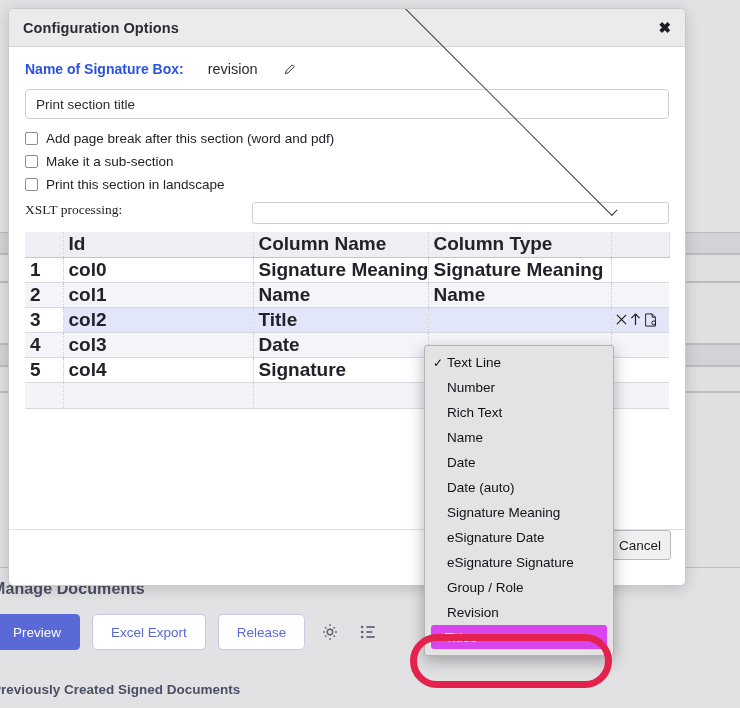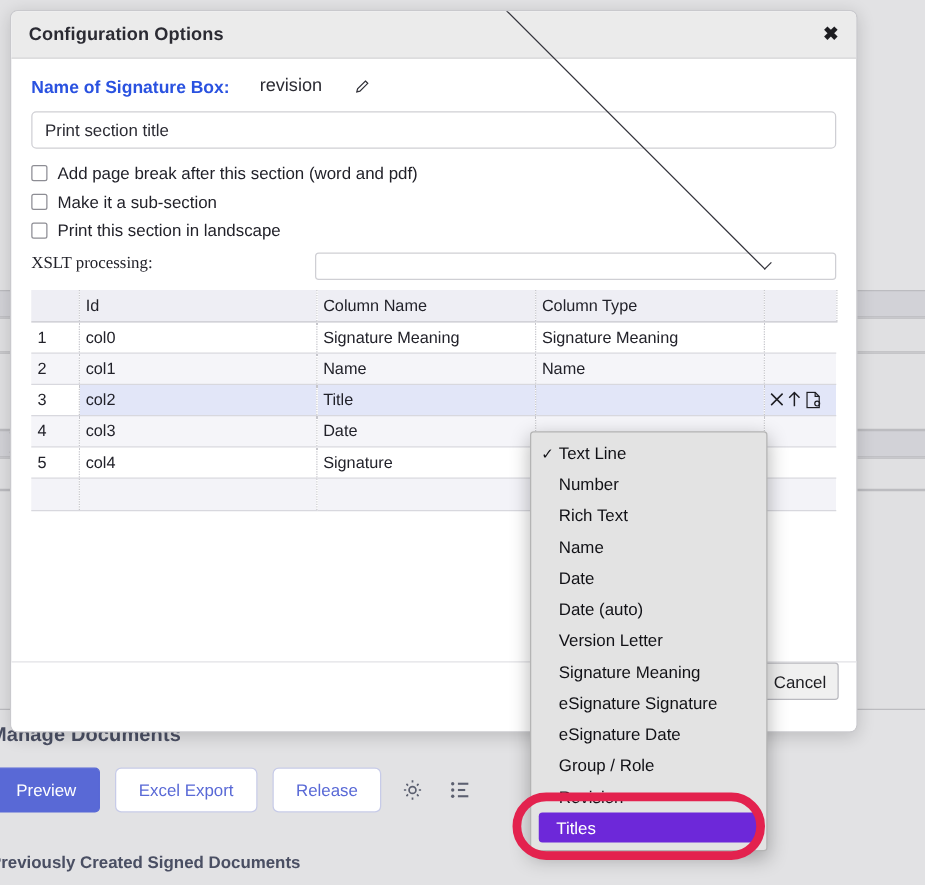--- a/index.html
+++ b/index.html
@@ -105,21 +105,21 @@
   .dct-title { font-size: 15px; font-weight: bold; color: #2b3044; }
 
   
   table.cols { border-collapse: collapse; width: 644px; table-layout: fixed; }
   table.cols col.c0 { width: 38px; }
   table.cols col.c1 { width: 190px; }
   table.cols col.c2 { width: 175px; }
   table.cols col.c3 { width: 183px; }
   table.cols col.c4 { width: 58px; }
   table.cols th, table.cols td {
-    height: 25px; font-size: 13px; color: #22222a; font-weight: normal;
+    height: 25px; font-size: 19px; color: #22222a; font-weight: bold;
     text-align: left; padding: 0 0 0 5px; vertical-align: middle;
     border-bottom: 1px solid #d8d8de; border-right: 1px dotted #c6c6cc;
     overflow: hidden; white-space: nowrap;
   }
   table.cols th { background: #eeeef4; border-bottom: 1px solid #c4c4cc; }
   table.cols th.blank, table.cols td.idx { border-right: 1px dotted #c6c6cc; }
   table.cols td.idx { padding-left: 5px; border-right: 1px dotted #c6c6cc; }
   table.cols tr.alt td { background: #f5f5f9; }
   table.cols tr.sel td { background: #e2e6f8; }
   table.cols tr.sel td.idx { background: #fff; }
@@ -151,21 +151,21 @@
     box-shadow: 0 5px 16px rgba(0,0,0,.3);
     padding: 4px 0 6px 0;
     z-index: 40;
   }
   .opt {
     height: 25px; display: flex; align-items: center;
     font-size: 13.5px; color: #111116; padding-left: 8px; cursor: pointer;
     white-space: nowrap;
   }
   .opt .tick { width: 14px; flex: none; font-size: 12px; }
-  .opt.highlight { background: #6d28d9; color: #fff; margin: 0 6px; border-radius: 3px; height: 24px; padding-left: 2px; }
+  .opt.highlight { background: #d946ef; color: #fff; margin: 0 6px; border-radius: 3px; height: 24px; padding-left: 2px; }
   .opt.highlight .tick { width: 12px; }
 
   
   #annot-oval {
     position: absolute; left: 410px; top: 634px;
     width: 202px; height: 54px;
     border: 7px solid #e3224e;
     border-radius: 30px;
     z-index: 60; pointer-events: none;
   }
@@ -366,36 +366,32 @@
   <div class="opt">
     <span class="tick"></span>
     <span>Date</span>
   </div>
   <div class="opt">
     <span class="tick"></span>
     <span>Date (auto)</span>
   </div>
   <div class="opt">
     <span class="tick"></span>
-    <span>Version Letter</span>
-  </div>
-  <div class="opt">
-    <span class="tick"></span>
     <span>Signature Meaning</span>
   </div>
   <div class="opt">
     <span class="tick"></span>
+    <span>eSignature Date</span>
+  </div>
+  <div class="opt">
+    <span class="tick"></span>
     <span>eSignature Signature</span>
   </div>
   <div class="opt">
     <span class="tick"></span>
-    <span>eSignature Date</span>
-  </div>
-  <div class="opt">
-    <span class="tick"></span>
     <span>Group / Role</span>
   </div>
   <div class="opt">
     <span class="tick"></span>
     <span>Revision</span>
   </div>
   <div class="opt highlight">
     <span class="tick"></span>
     <span>Titles</span>
   </div>

